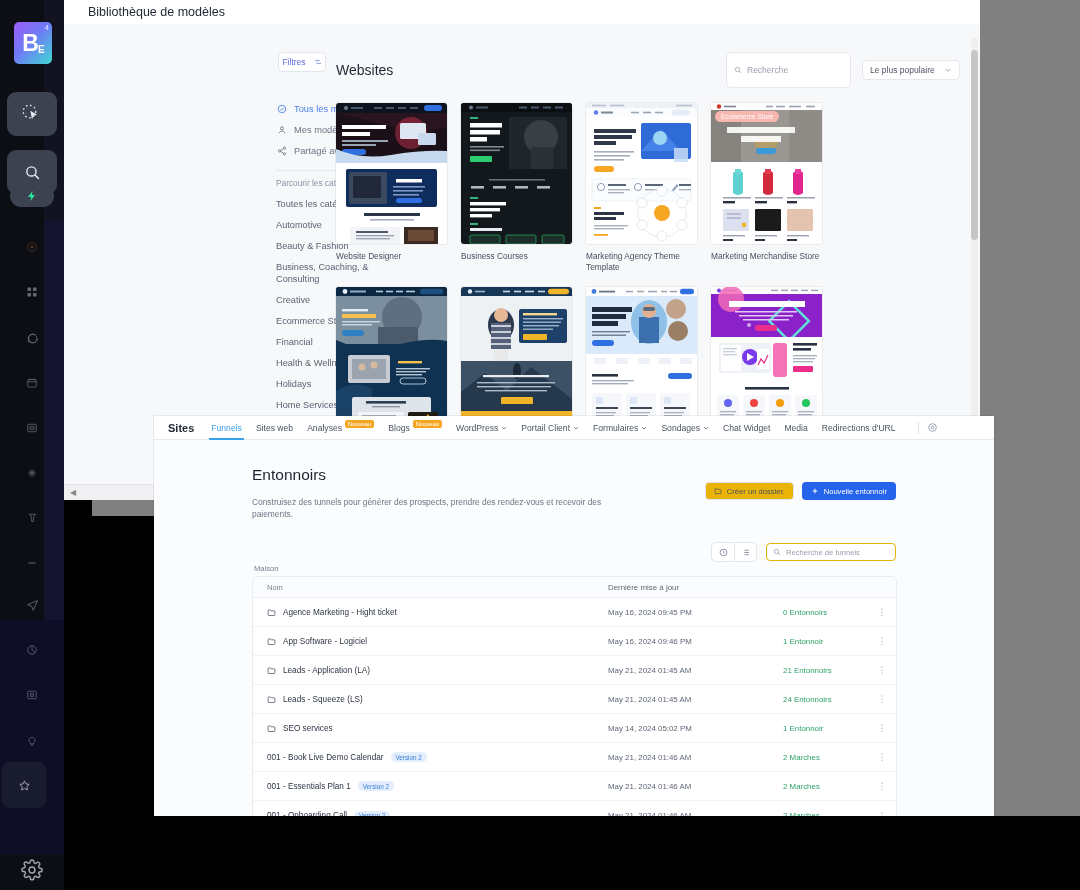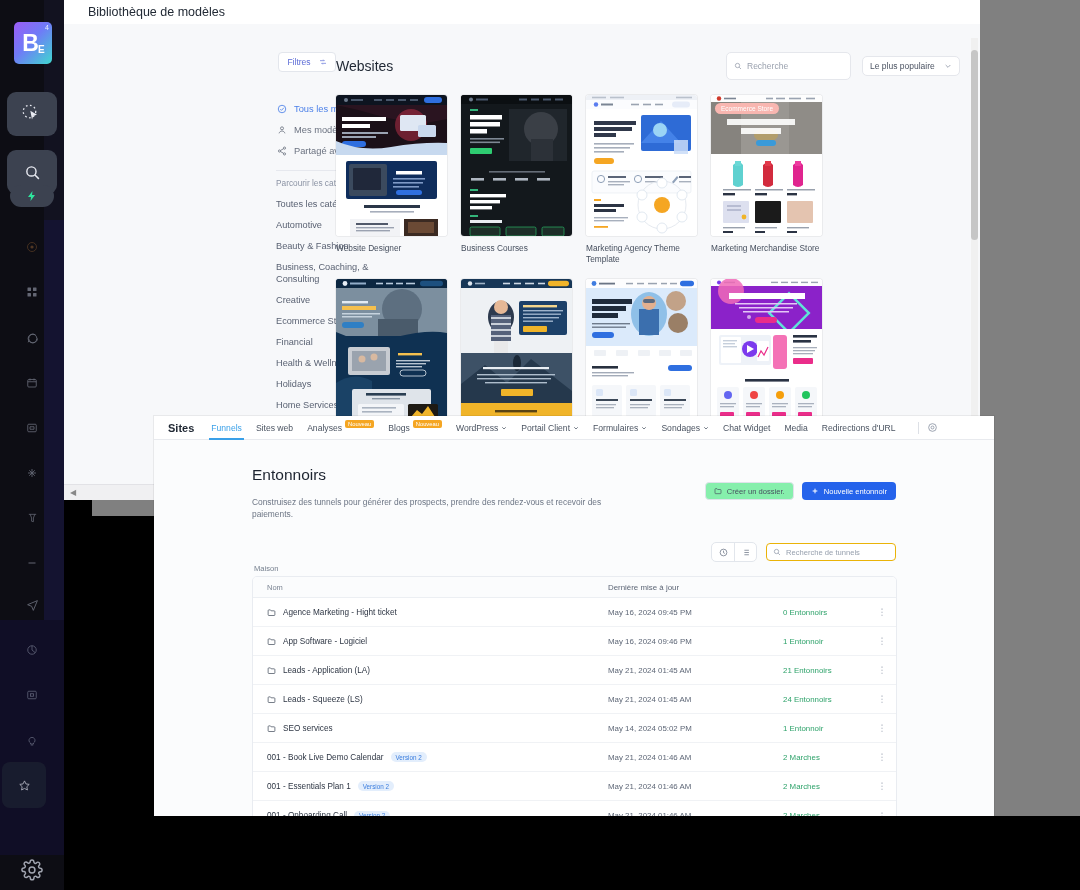--- a/index.html
+++ b/index.html
@@ -76,21 +76,21 @@
   }
   .w1-hscroll {
     position: absolute; left: 0; bottom: 0; height: 16px; width: 916px;
     background: #f0f0f2; border-top: 1px solid #e2e2e6;
   }
   .w1-hscroll .arrow { position: absolute; left: 6px; top: 3px; font-size: 8px; color: #888; }
 
   
   .tl-left { position: absolute; left: 150px; top: 28px; width: 165px; }
   .filtres-btn {
-    width: 58px; height: 20px; border: 1px solid #e3e6ec; background: #fff;
+    width: 48px; height: 20px; border: 1px solid #e3e6ec; background: #fff;
     border-radius: 4px; display: flex; align-items: center; justify-content: center;
     gap: 8px; font-size: 8.5px; color: #5b6bd6; margin-left: 64px;
   }
   .tl-nav { margin-top: 26px; margin-left: 62px; }
   .tl-nav-item {
     display: flex; align-items: center; gap: 7px; height: 21px;
     font-size: 9.3px; color: #6b7280;
   }
   .tl-nav-item.active { color: #4a7fe8; }
   .tl-nav-item .ic { width: 11px; height: 11px; display:flex; align-items:center; justify-content:center; }
@@ -100,21 +100,21 @@
     align-items: center; justify-content: space-between; width: 100px;
   }
   .tl-cats { margin-left: 62px; margin-top: 10px; width: 105px; }
   .tl-cat { font-size: 9.2px; color: #5a6273; line-height: 12px; margin-bottom: 9px; }
 
   
   .tl-main { position: absolute; left: 272px; top: 28px; right: 20px; }
   .tl-head { display: flex; align-items: center; }
   .tl-head h2 { font-size: 14px; color: #1f2733; font-weight: 400; }
   .tl-search {
-    margin-left: auto; width: 125px; height: 28px; background: #fff;
+    margin-left: auto; width: 125px; height: 36px; background: #fff;
     border: 1px solid #e5e7ec; border-radius: 5px; display: flex; align-items: center;
     padding: 0 7px; gap: 5px; font-size: 8.5px; color: #9aa1ae;
   }
   .tl-sort {
     margin-left: 11px; width: 98px; height: 20px; background: #fff;
     border: 1px solid #e5e7ec; border-radius: 5px; display: flex; align-items: center;
     padding: 0 7px; font-size: 8.5px; color: #4b5362; justify-content: space-between;
   }
   .tl-grid { margin-top: 15px; display: grid; grid-template-columns: repeat(4, 111px); gap: 14px; }
   .tl-card { width: 111px; }
@@ -154,21 +154,21 @@
   }
   .w2-div { width: 1px; height: 12px; background: #dde0e6; margin: 0 8px; }
   .w2-gear { color: #8a93a3; display: flex; align-items: center; }
 
   .w2-body { background: #fbfcfd; height: 376px; position: relative; }
   .fn-header { padding: 26px 0 0 98px; }
   .fn-title { font-size: 15.5px; color: #1d2430; font-weight: 400; }
   .fn-sub { font-size: 8.4px; color: #6d7685; line-height: 12px; margin-top: 12px; width: 370px; }
   .fn-actions { position: absolute; right: 98px; top: 42px; display: flex; gap: 8px; }
   .btn-ghost {
-    height: 18px; background: #86efac; border: 1px solid #dfe3ea; border-radius: 4px;
+    height: 18px; background: #eab308; border: 1px solid #dfe3ea; border-radius: 4px;
     display: flex; align-items: center; gap: 5px; padding: 0 8px; font-size: 7.6px; color: #47505f;
   }
   .btn-primary {
     height: 18px; background: #2563eb; border-radius: 4px; color: #fff;
     display: flex; align-items: center; gap: 5px; padding: 0 9px; font-size: 7.6px;
   }
   .fn-toolbar {
     position: absolute; right: 98px; top: 102px; display: flex; align-items: center; gap: 9px;
   }
   .seg {

